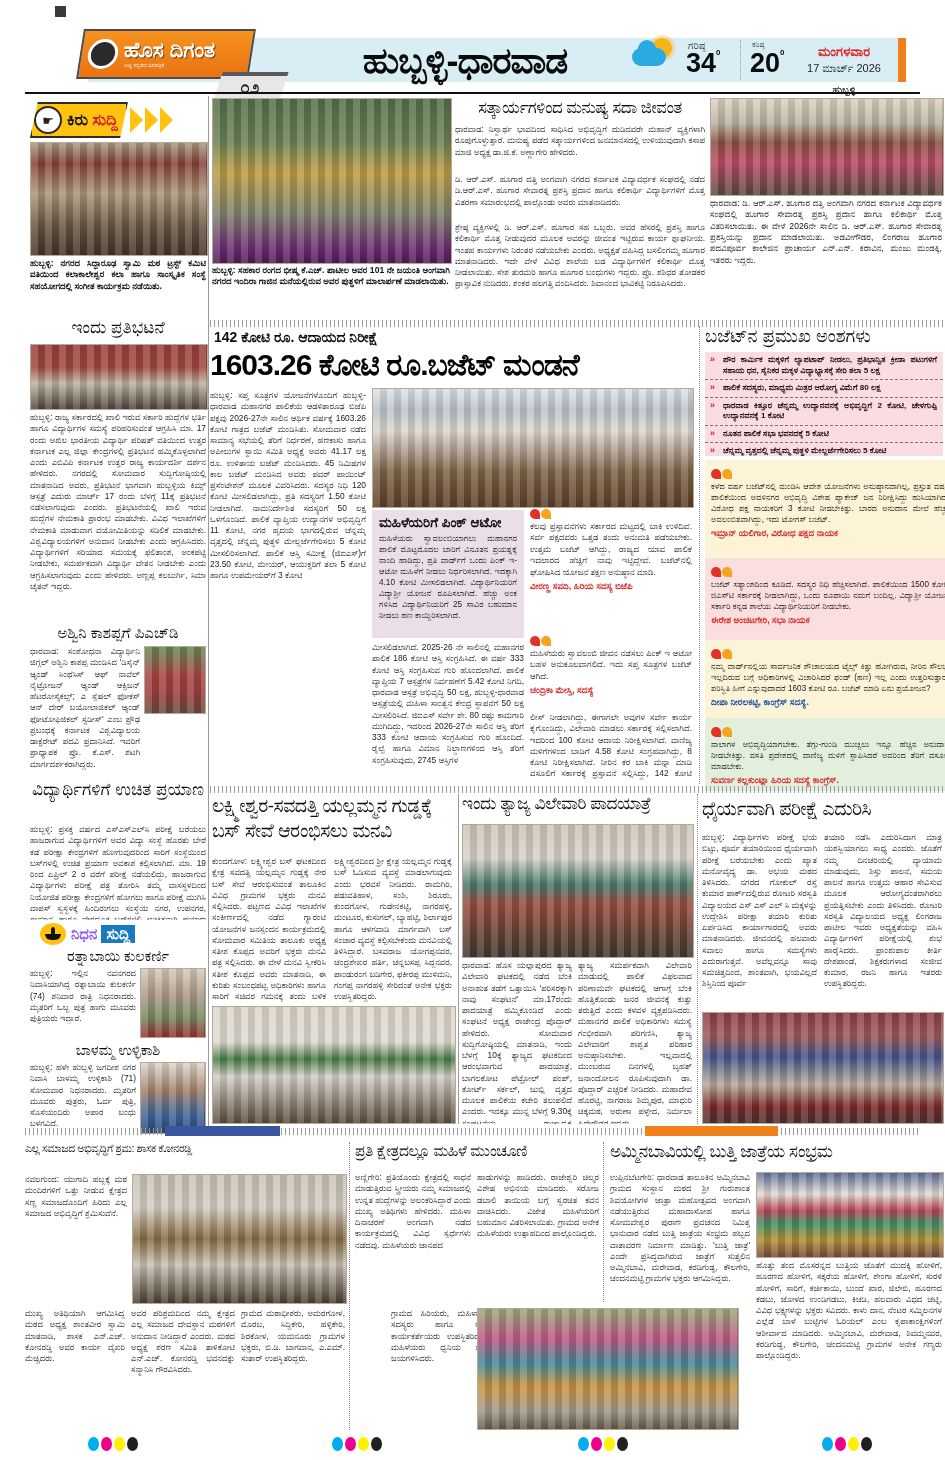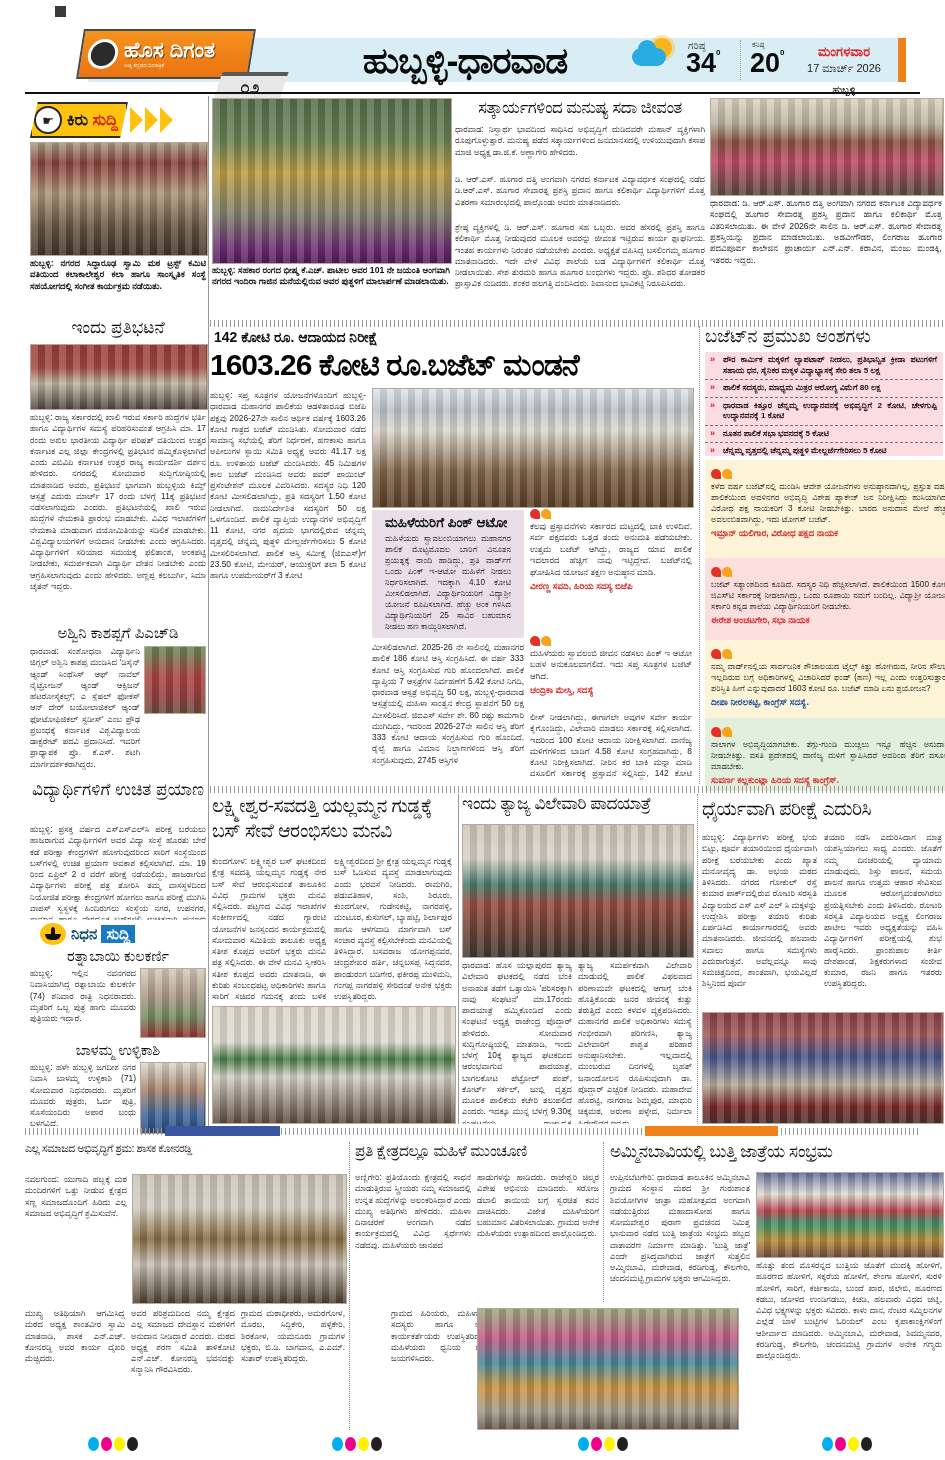--- a/index.html
+++ b/index.html
@@ -110,21 +110,21 @@
   </div>
 
   <div class="abs hl" style="left:30px;top:780px;width:176px;height:42px;font-size:17px;line-height:1.2;">ವಿದ್ಯಾರ್ಥಿಗಳಿಗೆ ಉಚಿತ ಪ್ರಯಾಣ</div>
   <div class="abs bd" style="left:30px;top:824px;width:176px;height:96px;">ಹುಬ್ಬಳ್ಳಿ: ಪ್ರಸಕ್ತ ವರ್ಷದ ಎಸ್‌ಎಸ್‌ಎಲ್‌ಸಿ ಪರೀಕ್ಷೆ ಬರೆಯಲು ಹಾಜರಾಗುವ ವಿದ್ಯಾರ್ಥಿಗಳಿಗೆ ಅವರ ವಿದ್ಯಾ ಸಂಸ್ಥೆ ಹೊರತು ಬೇರೆ ಕಡೆ ಪರೀಕ್ಷಾ ಕೇಂದ್ರಗಳಿಗೆ ಹೋಗುವುದರಿಂದ ಸಾರಿಗೆ ಸಂಸ್ಥೆಯಿಂದ ಬಸ್‌ಗಳಲ್ಲಿ ಉಚಿತ ಪ್ರಯಾಣ ಅವಕಾಶ ಕಲ್ಪಿಸಲಾಗಿದೆ. ಮಾ. 19 ರಿಂದ ಏಪ್ರಿಲ್ 2 ರ ವರೆಗೆ ಪರೀಕ್ಷೆ ನಡೆಯಲಿದ್ದು, ಹಾಜರಾಗುವ ವಿದ್ಯಾರ್ಥಿಗಳು ಪರೀಕ್ಷೆ ಪತ್ರ ತೋರಿಸಿ ತಮ್ಮ ವಾಸಸ್ಥಳದಿಂದ ನಿಯೋಜಿತ ಪರೀಕ್ಷಾ ಕೇಂದ್ರಗಳಿಗೆ ಹೋಗಲು ಹಾಗೂ ಪರೀಕ್ಷೆ ಮುಗಿಸಿ ವಾಪಸ್ ಸ್ವಸ್ಥಳಕ್ಕೆ ಹಿಂದಿರುಗಲು ಸಂಸ್ಥೆಯ ನಗರ, ಉಪನಗರ, ಸಾಮಾನ್ಯ ಹಾಗೂ ವೇಗದೂತ ಬಸ್‌ಗಳಲ್ಲಿ ಉಚಿತವಾಗಿ ಪ್ರಯಾಣ ಮಾಡಬಹುದಾಗಿದೆ ಎಂದು ವಾಯವ್ಯ ಕರ್ನಾಟಕ ರಸ್ತೆ ಸಾರಿಗೆ ಸಂಸ್ಥೆಯ ಪ್ರಕಟಣೆಯಲ್ಲಿ ತಿಳಿಸಿದೆ.</div>
 
   <div class="abs badge" style="left:40px;top:922px;width:160px;height:24px;">
     <span style="position:relative;width:26px;height:22px;border-radius:50%;background:#ffc20e;display:inline-block;">
       <i style="position:absolute;left:5px;top:11px;width:16px;height:6px;background:#111;border-radius:0 0 8px 8px;"></i>
       <i style="position:absolute;left:11px;top:4px;width:4px;height:7px;background:#111;border-radius:50% 50% 0 0;"></i>
     </span>
-    <span style="margin-left:5px;font-size:15px;font-weight:900;color:#0c4a6e;">ನಿಧನ</span>
+    <span style="margin-left:5px;font-size:15px;font-weight:900;color:#8b5cf6;">ನಿಧನ</span>
     <span style="margin-left:4px;font-size:15px;font-weight:900;color:#fff;background:#1a7abf;padding:0 5px;">ಸುದ್ದಿ</span>
   </div>
 
   <div class="abs hl" style="left:30px;top:948px;width:176px;height:18px;font-size:14.5px;">ರತ್ನಾಬಾಯಿ ಕುಲಕರ್ಣಿ</div>
   <div class="abs" style="left:30px;top:968px;width:176px;height:72px;overflow:hidden;">
     <span class="ph" style="position:relative;float:right;width:64px;height:68px;margin:0 0 2px 4px;display:block;background:linear-gradient(180deg,#cfc4b2 0%,#b09a86 40%,#7e9a6a 70%,#b23a3a 100%);"></span>
     <span class="bd" style="display:block;">ಹುಬ್ಬಳ್ಳಿ: ಇಲ್ಲಿನ ನವನಗರದ ನಿವಾಸಿಯಾಗಿದ್ದ ರತ್ನಾಬಾಯಿ ಕುಲಕರ್ಣಿ (74) ಶನಿವಾರ ರಾತ್ರಿ ನಿಧನರಾದರು. ಮೃತರಿಗೆ ಒಬ್ಬ ಪುತ್ರ ಹಾಗು ಮೂವರು ಪುತ್ರಿಯರು ಇದ್ದಾರೆ.</span>
   </div>
   <div class="abs hl" style="left:30px;top:1042px;width:176px;height:18px;font-size:14.5px;">ಬಾಳಮ್ಮ ಉಳ್ಳಿಕಾಶಿ</div>
   <div class="abs" style="left:30px;top:1062px;width:176px;height:74px;overflow:hidden;">
@@ -145,21 +145,21 @@
 
   <div class="hatch" style="left:210px;top:320px;width:735px;"></div>
 
   <div class="abs" style="left:214px;top:329px;width:330px;font-size:14px;font-weight:bold;color:#0d0d0d;">142 ಕೋಟಿ ರೂ. ಆದಾಯದ ನಿರೀಕ್ಷೆ</div>
   <div class="abs" style="left:210px;top:348px;width:488px;font-size:30px;font-weight:900;color:#050505;white-space:nowrap;overflow:hidden;letter-spacing:-1px;">1603.26 ಕೋಟಿ ರೂ.ಬಜೆಟ್ ಮಂಡನೆ</div>
 
   <div class="abs bd" style="left:210px;top:390px;width:156px;height:392px;">ಹುಬ್ಬಳ್ಳಿ: ಸಪ್ತ ಸೂತ್ರಗಳ ಯೋಜನೆಗಳೊಂದಿಗೆ ಹುಬ್ಬಳ್ಳಿ-ಧಾರವಾಡ ಮಹಾನಗರ ಪಾಲಿಕೆಯ ಆಡಳಿತಾರೂಢ ಬಿಜೆಪಿ ಪಕ್ಷವು 2026-27ನೇ ಸಾಲಿನ ಆರ್ಥಿಕ ವರ್ಷಕ್ಕೆ 1603.26 ಕೋಟಿ ಗಾತ್ರದ ಬಜೆಟ್ ಮಂಡಿಸಿತು. ಸೋಮವಾರ ನಡೆದ ಸಾಮಾನ್ಯ ಸಭೆಯಲ್ಲಿ ತೆರಿಗೆ ನಿರ್ಧರಣೆ, ಹಣಕಾಸು ಹಾಗೂ ಅಪೀಲುಗಳ ಸ್ಥಾಯಿ ಸಮಿತಿ ಅಧ್ಯಕ್ಷೆ ಅವರು 41.17 ಲಕ್ಷ ರೂ. ಉಳಿತಾಯ ಬಜೆಟ್ ಮಂಡಿಸಿದರು. 45 ನಿಮಿಷಗಳ ಕಾಲ ಬಜೆಟ್ ಮಂಡಿಸಿದ ಅವರು ಪವರ್ ಪಾಯಿಂಟ್ ಪ್ರಸೆಂಟೇಶನ್ ಮೂಲಕ ವಿವರಿಸಿದರು. ಸದಸ್ಯರ ನಿಧಿ 120 ಕೋಟಿ ಮೀಸಲಿಡಲಾಗಿದ್ದು, ಪ್ರತಿ ಸದಸ್ಯರಿಗೆ 1.50 ಕೋಟಿ ನೀಡಲಾಗಿದೆ. ನಾಮನಿರ್ದೇಶಿತ ಸದಸ್ಯರಿಗೆ 50 ಲಕ್ಷ ಒಳಗೊಂಡಿದೆ. ಪಾಲಿಕೆ ವ್ಯಾಪ್ತಿಯ ಉದ್ಯಾನಗಳ ಅಭಿವೃದ್ಧಿಗೆ 11 ಕೋಟಿ, ನಗರ ಹೃದಯ ಭಾಗದಲ್ಲಿರುವ ಚೆನ್ನಮ್ಮ ವೃತ್ತದಲ್ಲಿ ಚೆನ್ನಮ್ಮ ಪುತ್ಥಳಿ ಮೇಲ್ದರ್ಜೆಗೇರಿಸಲು 5 ಕೋಟಿ ಮೀಸಲಿರಿಸಲಾಗಿದೆ. ಪಾಲಿಕೆ ಆಸ್ತಿ ಸಮೀಕ್ಷೆ (ಜಿಐಎಸ್)ಗೆ 23.50 ಕೋಟಿ, ಮೇಯರ್, ಆಯುಕ್ತರಿಗೆ ತಲಾ 5 ಕೋಟಿ ಹಾಗೂ ಉಪಮೇಯರ್‌ಗೆ 3 ಕೋಟಿ</div>
 
   <div class="ph" style="left:372px;top:388px;width:320px;height:118px;background:linear-gradient(180deg,#d8e2e8 0%,#b8c2c8 18%,#e8e2d8 35%,#8a6a4a 70%,#6b4a2e 100%);"></div>
 
-  <div class="abs" style="left:372px;top:510px;width:152px;height:128px;background:#eadfe8;padding:5px 13px;box-sizing:border-box;overflow:hidden;">
+  <div class="abs" style="left:372px;top:510px;width:152px;height:128px;background:#eadfe8;padding:5px 7px;box-sizing:border-box;overflow:hidden;">
     <div style="font-size:13.5px;font-weight:900;color:#0d0d0d;margin-bottom:3px;">ಮಹಿಳೆಯರಿಗೆ ಪಿಂಕ್ ಆಟೋ</div>
     <div class="bd" style="font-size:8.2px;">ಮಹಿಳೆಯರು ಸ್ವಾವಲಂಬಿಯಾಗಲು ಮಹಾನಗರ ಪಾಲಿಕೆ ಮೊಟ್ಟಮೊದಲ ಬಾರಿಗೆ ವಿನೂತನ ಪ್ರಯತ್ನಕ್ಕೆ ನಾಂದಿ ಹಾಡಿದ್ದು, ಪ್ರತಿ ವಾರ್ಡ್‌ಗೆ ಒಂದು ಪಿಂಕ್ ಇ-ಆಟೋ ಮಹಿಳೆಗೆ ನೀಡಲು ನಿರ್ಧರಿಸಲಾಗಿದೆ. ಇದಕ್ಕಾಗಿ 4.10 ಕೋಟಿ ಮೀಸಲಿಡಲಾಗಿದೆ. ವಿದ್ಯಾರ್ಥಿನಿಯರಿಗೆ ವಿದ್ಯಾಶ್ರೀ ಯೋಜನೆ ರೂಪಿಸಲಾಗಿದೆ. ಹೆಚ್ಚು ಅಂಕ ಗಳಿಸಿದ ವಿದ್ಯಾರ್ಥಿನಿಯರಿಗೆ 25 ಸಾವಿರ ಬಹುಮಾನ ನೀಡಲು ಹಣ ಕಾಯ್ದಿರಿಸಲಾಗಿದೆ.</div>
   </div>
   <div class="abs bd" style="left:372px;top:642px;width:152px;height:140px;">ಮೀಸಲಿಡಲಾಗಿದೆ. 2025-26 ನೇ ಸಾಲಿನಲ್ಲಿ ಮಹಾನಗರ ಪಾಲಿಕೆ 186 ಕೋಟಿ ಆಸ್ತಿ ಸಂಗ್ರಹಿಸಿದೆ. ಈ ವರ್ಷ 333 ಕೋಟಿ ಆಸ್ತಿ ಸಂಗ್ರಹಿಸುವ ಗುರಿ ಹೊಂದಲಾಗಿದೆ. ಪಾಲಿಕೆ ವ್ಯಾಪ್ತಿಯ 7 ಆಸ್ಪತ್ರೆಗಳ ನಿರ್ವಹಣೆಗೆ 5.42 ಕೋಟಿ ನಿಗದಿ, ಧಾರವಾಡ ಆಸ್ಪತ್ರೆ ಅಭಿವೃದ್ಧಿ 50 ಲಕ್ಷ, ಹುಬ್ಬಳ್ಳಿ-ಧಾರವಾಡ ಆಸ್ಪತ್ರೆಯಲ್ಲಿ ಮಹಿಳಾ ಸಾಂತ್ವನ ಕೇಂದ್ರ ಸ್ಥಾಪನೆಗೆ 50 ಲಕ್ಷ ಮೀಸಲಿರಿಸಿದೆ. ಜಿಐಎಸ್ ಸರ್ವೇ ಶೇ. 80 ರಷ್ಟು ಕಾಮಗಾರಿ ಮುಗಿದಿದ್ದು, ಇದರಿಂದ 2026-27ನೇ ಸಾಲಿನ ಆಸ್ತಿ ತೆರಿಗೆ 333 ಕೋಟಿ ಆದಾಯ ಸಂಗ್ರಹಿಸುವ ಗುರಿ ಹೊಂದಿದೆ. ರೈಲ್ವೆ ಹಾಗೂ ವಿಮಾನ ನಿಲ್ದಾಣಗಳಿಂದ ಆಸ್ತಿ ತೆರಿಗೆ ಸಂಗ್ರಹಿಸುವುದು, 2745 ಆಸ್ತಿಗಳ</div>
 
   <div class="quote" style="left:530px;top:505px;width:162px;height:122px;padding:0;">
     <span class="qi"><i class="r"></i><i class="o"></i></span>
     <div class="qt">ಕೆಲವು ಪ್ರಸ್ತಾವನೆಗಳು ಸರ್ಕಾರದ ಮಟ್ಟದಲ್ಲಿ ಬಾಕಿ ಉಳಿದಿವೆ. ಸರ್ವ ಪಕ್ಷದವರು ಒತ್ತಡ ತಂದು ಅನುಮತಿ ಪಡೆಯಬೇಕು. ಉತ್ತಮ ಬಜೆಟ್ ಆಗಿದ್ದು, ರಾಜ್ಯದ ಯಾವ ಪಾಲಿಕೆ ಇದಲಾರದ ಹೆಚ್ಚಿಗೆ ನಾವು ಇಟ್ಟಿದ್ದೇವೆ. ಬಜೆಟ್‌ನಲ್ಲಿ ಘೋಷಿಸಿದ ಯೋಜನೆ ತಕ್ಷಣ ಅನುಷ್ಠಾನ ಮಾಡಿ.</div>
     <div class="att">ವೀರಣ್ಣ ಸವದಿ, ಹಿರಿಯ ಸದಸ್ಯ ಬಿಜೆಪಿ</div>
   </div>

